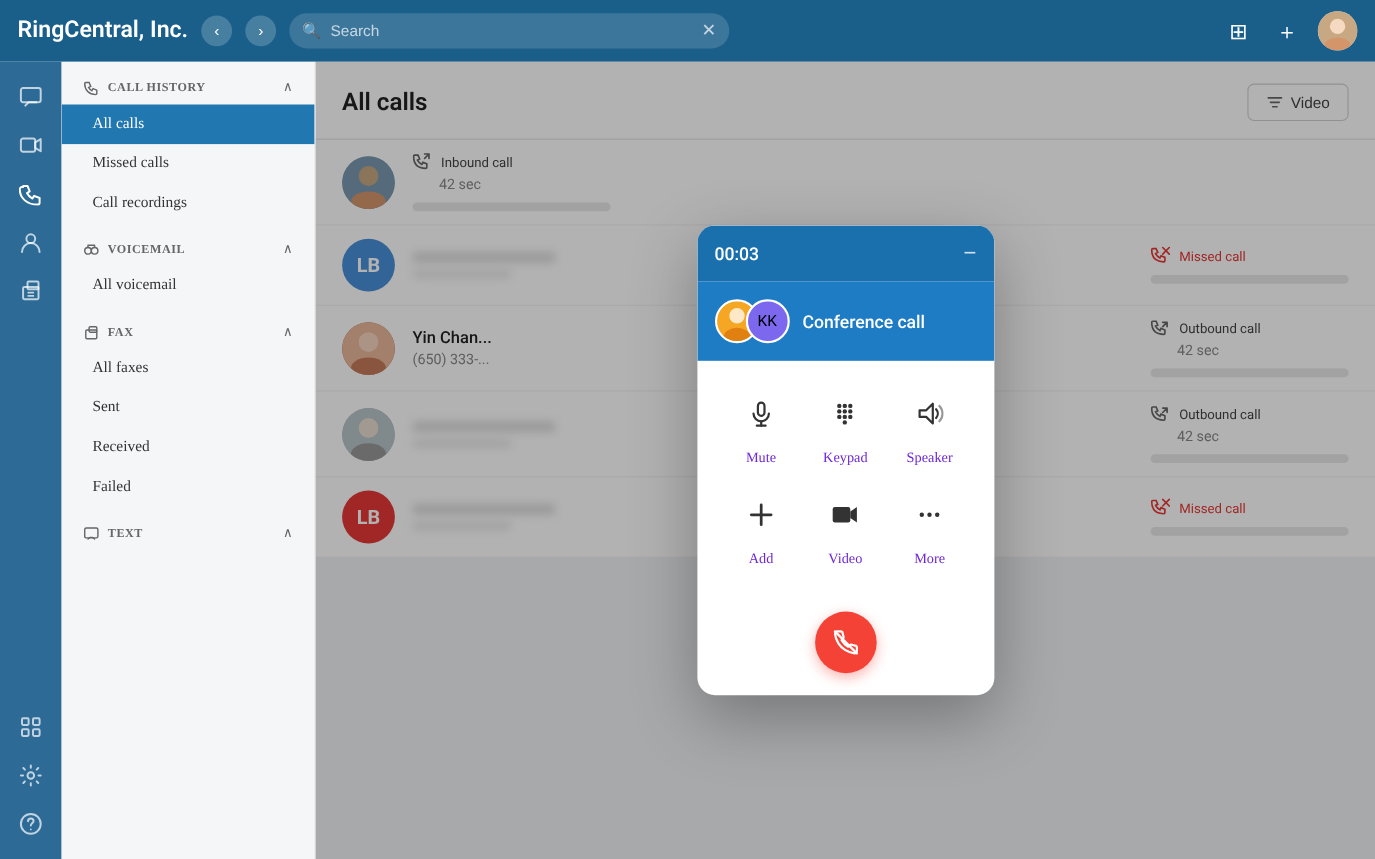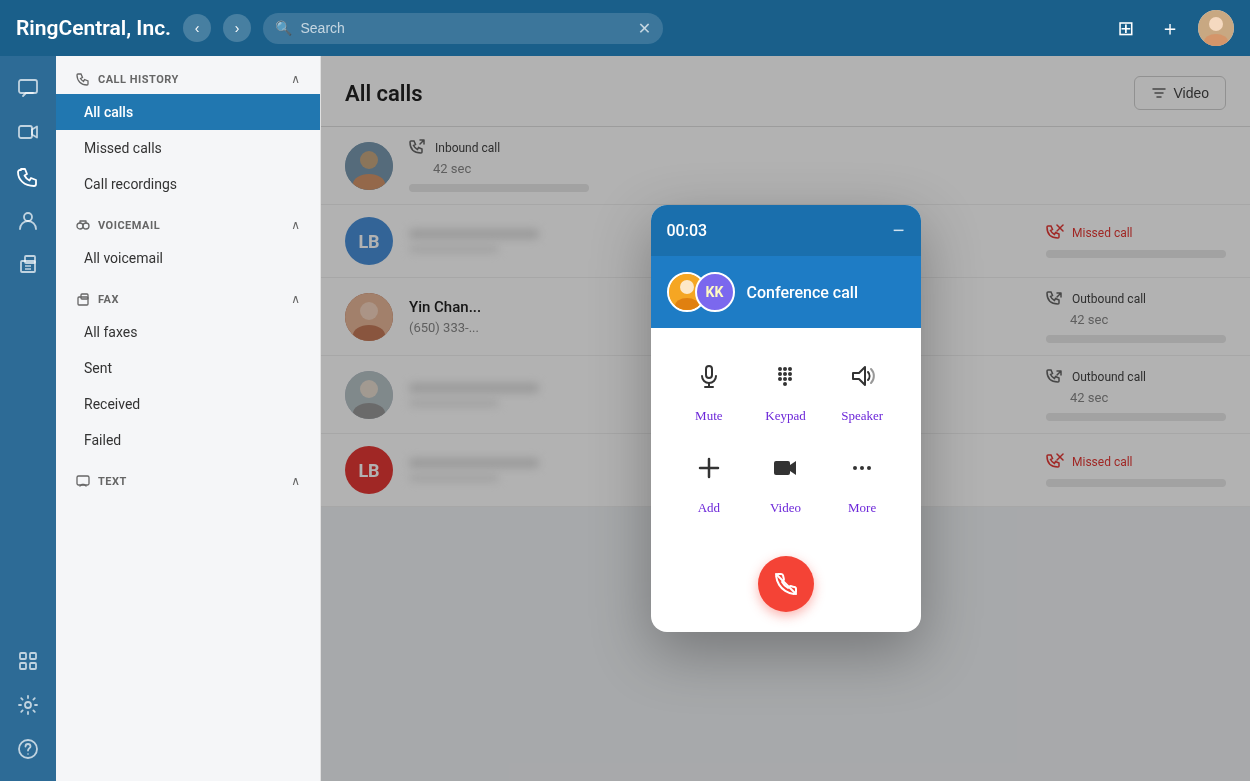--- a/index.html
+++ b/index.html
@@ -23,21 +23,21 @@
     
     .main-layout { display: flex; height: calc(781px - 56px); }
 
     
     .icon-sidebar { width: 56px; background: #2d6b96; display: flex; flex-direction: column; align-items: center; padding: 12px 0; gap: 4px; }
     .icon-sidebar-item { width: 40px; height: 40px; display: flex; align-items: center; justify-content: center; border-radius: 8px; cursor: pointer; color: rgba(255,255,255,0.7); font-size: 18px; }
     .icon-sidebar-item.active { color: white; }
     .icon-sidebar-bottom { margin-top: auto; }
 
     
-    .nav-sidebar { width: 265px; background: #f5f6f8; border-right: 1px solid #e0e0e0; overflow-y: auto; }
+    .nav-sidebar { width: 231px; background: #f5f6f8; border-right: 1px solid #e0e0e0; overflow-y: auto; font-family: Liberation Serif, serif; }
     .nav-section { padding: 0; }
     .nav-section-header { display: flex; align-items: center; justify-content: space-between; padding: 16px 20px 8px; cursor: pointer; }
     .nav-section-header-text { font-size: 11px; font-weight: 700; color: #666; letter-spacing: 0.5px; display: flex; align-items: center; gap: 8px; }
     .nav-section-chevron { color: #666; font-size: 12px; }
     .nav-item { padding: 10px 20px 10px 28px; cursor: pointer; font-size: 14px; color: #333; border-radius: 0; }
     .nav-item.active { background: #2177b0; color: white; font-weight: 500; }
 
     
     .main-content { flex: 1; display: flex; flex-direction: column; background: #f0f2f5; position: relative; }
     .content-header { display: flex; align-items: center; justify-content: space-between; padding: 20px 24px 16px; background: white; border-bottom: 1px solid #e0e0e0; }
@@ -367,21 +367,21 @@
         <div class="call-modal-conference">
           <div class="conf-avatars">
             <div class="conf-avatar" style="background: #f5a623;">
               <svg width="36" height="36" viewBox="0 0 36 36">
                 <circle cx="18" cy="18" r="18" fill="#f5a623"></circle>
                 <circle cx="18" cy="13" r="7" fill="#fde8c8"></circle>
                 <ellipse cx="18" cy="32" rx="12" ry="8" fill="#e08010"></ellipse>
               </svg>
             </div>
             <div class="conf-avatar" style="background: #7b68ee;">
-              <span style="color:#fef9c3;font-weight:700;font-size:14px;">KK</span>
+              <span style="color:#000000;font-weight:400;font-size:14px;">KK</span>
             </div>
           </div>
           <span class="conf-label">Conference call</span>
         </div>
 
         <div class="call-modal-controls">
 
           <div class="controls-row">
             <button class="control-btn">
               <div class="control-btn-icon">

